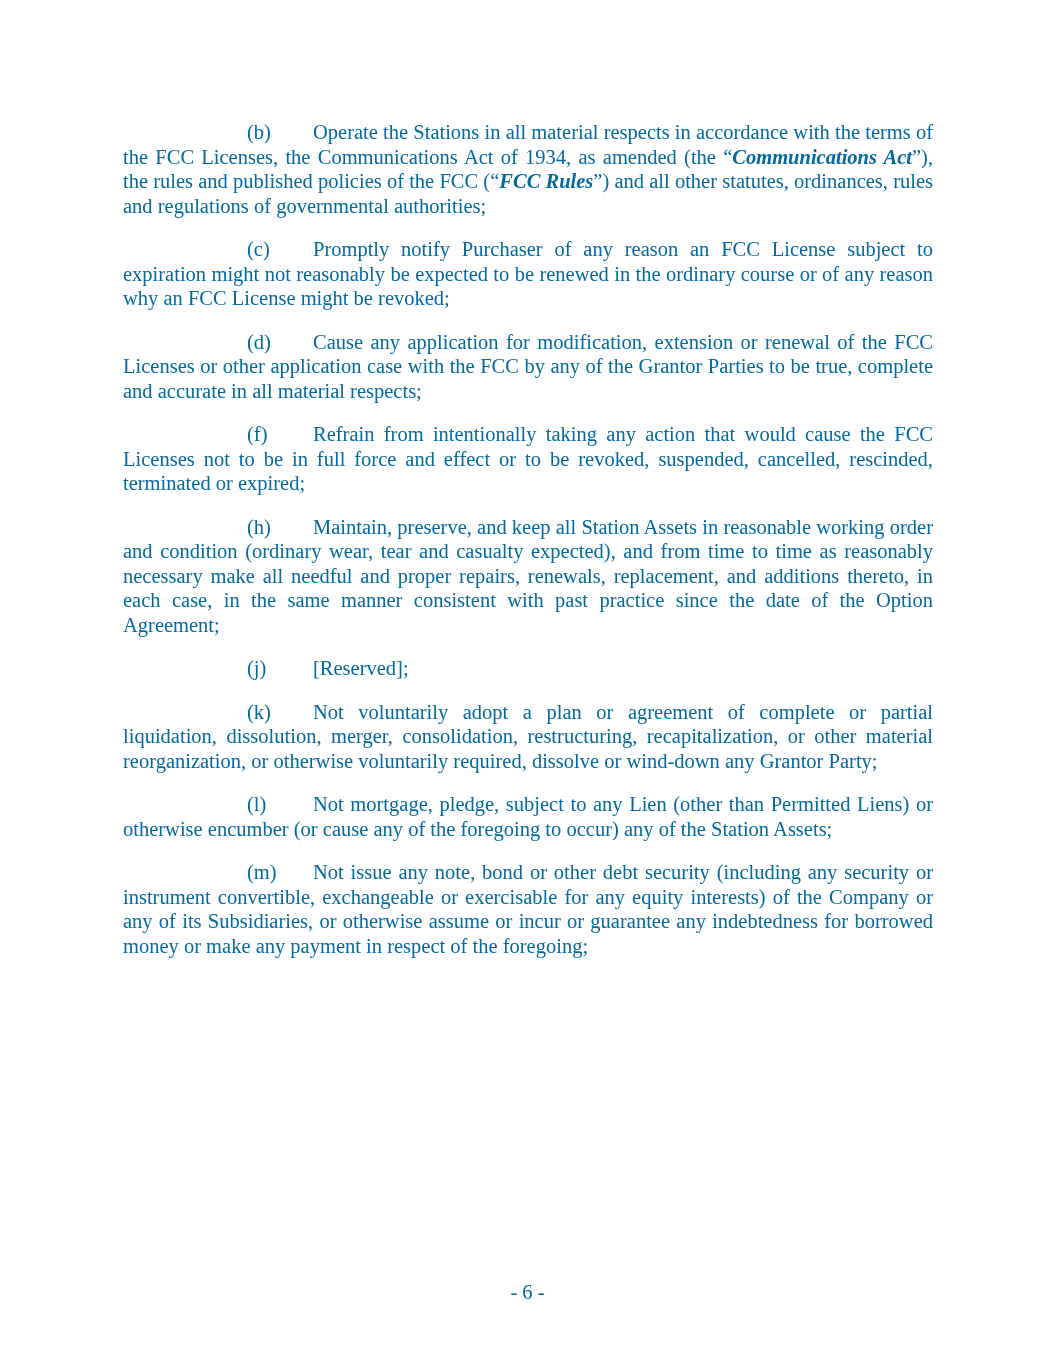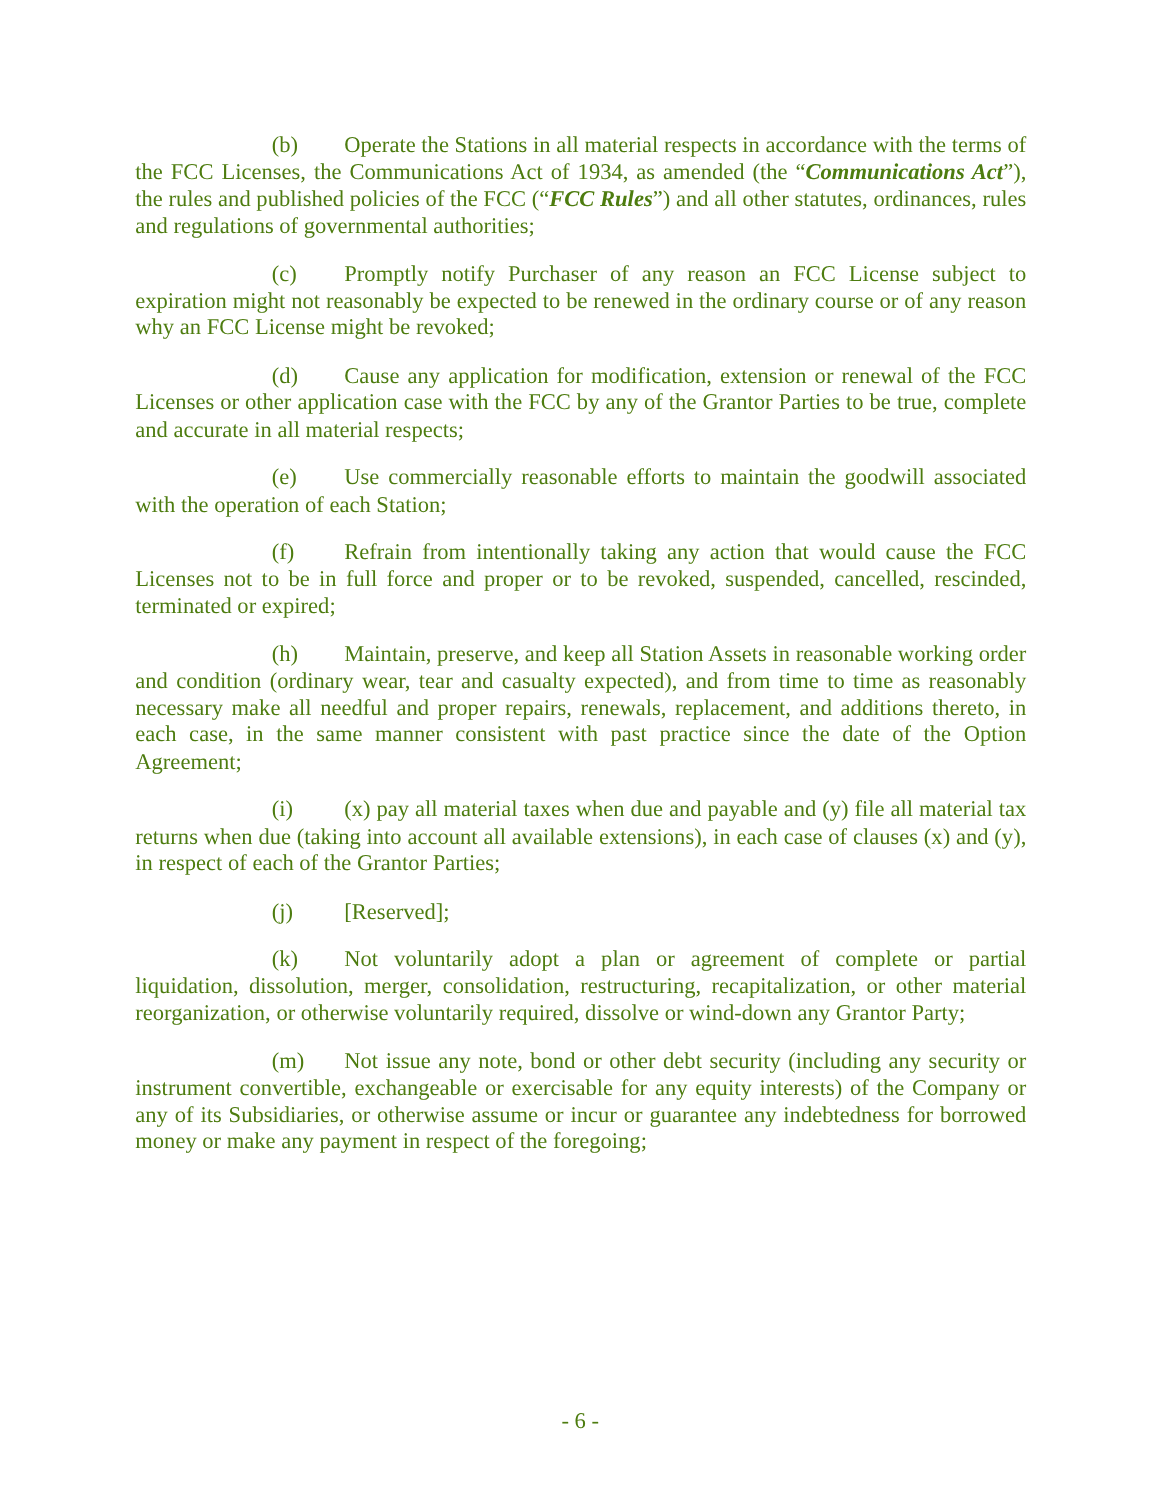--- a/index.html
+++ b/index.html
@@ -6,21 +6,21 @@
     margin: 0;
     padding: 0;
     background: #ffffff;
   }
   .page {
     position: relative;
     width: 1055px;
     height: 1365px;
     background: #ffffff;
     font-family: "Liberation Serif", serif;
-    color: #4d7c0f;
+    color: #0369a1;
     overflow: hidden;
   }
   .content {
     position: absolute;
     top: 120px;
     left: 123px;
     width: 810px;
   }
   p.para {
     margin: 0 0 19px 0;
@@ -52,32 +52,31 @@
 
 <div class="page">
   <div class="content">
 
     <p class="para"><span class="plabel">(b)</span><span>Operate the Stations in all material respects in accordance with the terms of the FCC Licenses, the Communications Act of 1934, as amended (the “</span><span class="bi">Communications Act</span><span>”), the rules and published policies of the FCC (“</span><span class="bi">FCC Rules</span><span>”) and all other statutes, ordinances, rules and regulations of governmental authorities;</span></p>
 
     <p class="para"><span class="plabel">(c)</span><span>Promptly notify Purchaser of any reason an FCC License subject to expiration might not reasonably be expected to be renewed in the ordinary course or of any reason why an FCC License might be revoked;</span></p>
 
     <p class="para"><span class="plabel">(d)</span><span>Cause any application for modification, extension or renewal of the FCC Licenses or other application case with the FCC by any of the Grantor Parties to be true, complete and accurate in all material respects;</span></p>
 
-    <p class="para"><span class="plabel">(e)</span><span>Use commercially reasonable efforts to maintain the goodwill associated with the operation of each Station;</span></p>
 
-    <p class="para"><span class="plabel">(f)</span><span>Refrain from intentionally taking any action that would cause the FCC Licenses not to be in full force and proper or to be revoked, suspended, cancelled, rescinded, terminated or expired;</span></p>
+    <p class="para"><span class="plabel">(f)</span><span>Refrain from intentionally taking any action that would cause the FCC Licenses not to be in full force and effect or to be revoked, suspended, cancelled, rescinded, terminated or expired;</span></p>
 
 
     <p class="para"><span class="plabel">(h)</span><span>Maintain, preserve, and keep all Station Assets in reasonable working order and condition (ordinary wear, tear and casualty expected), and from time to time as reasonably necessary make all needful and proper repairs, renewals, replacement, and additions thereto, in each case, in the same manner consistent with past practice since the date of the Option Agreement;</span></p>
 
-    <p class="para"><span class="plabel">(i)</span><span>(x) pay all material taxes when due and payable and (y) file all material tax returns when due (taking into account all available extensions), in each case of clauses (x) and (y), in respect of each of the Grantor Parties;</span></p>
 
     <p class="para"><span class="plabel">(j)</span><span>[Reserved];</span></p>
 
     <p class="para"><span class="plabel">(k)</span><span>Not voluntarily adopt a plan or agreement of complete or partial liquidation, dissolution, merger, consolidation, restructuring, recapitalization, or other material reorganization, or otherwise voluntarily required, dissolve or wind-down any Grantor Party;</span></p>
 
+    <p class="para"><span class="plabel">(l)</span><span>Not mortgage, pledge, subject to any Lien (other than Permitted Liens) or otherwise encumber (or cause any of the foregoing to occur) any of the Station Assets;</span></p>
 
     <p class="para"><span class="plabel">(m)</span><span>Not issue any note, bond or other debt security (including any security or instrument convertible, exchangeable or exercisable for any equity interests) of the Company or any of its Subsidiaries, or otherwise assume or incur or guarantee any indebtedness for borrowed money or make any payment in respect of the foregoing;</span></p>
 
   </div>
 
   <div class="footer">- 6 -</div>
 </div>
 
 </body></html>

